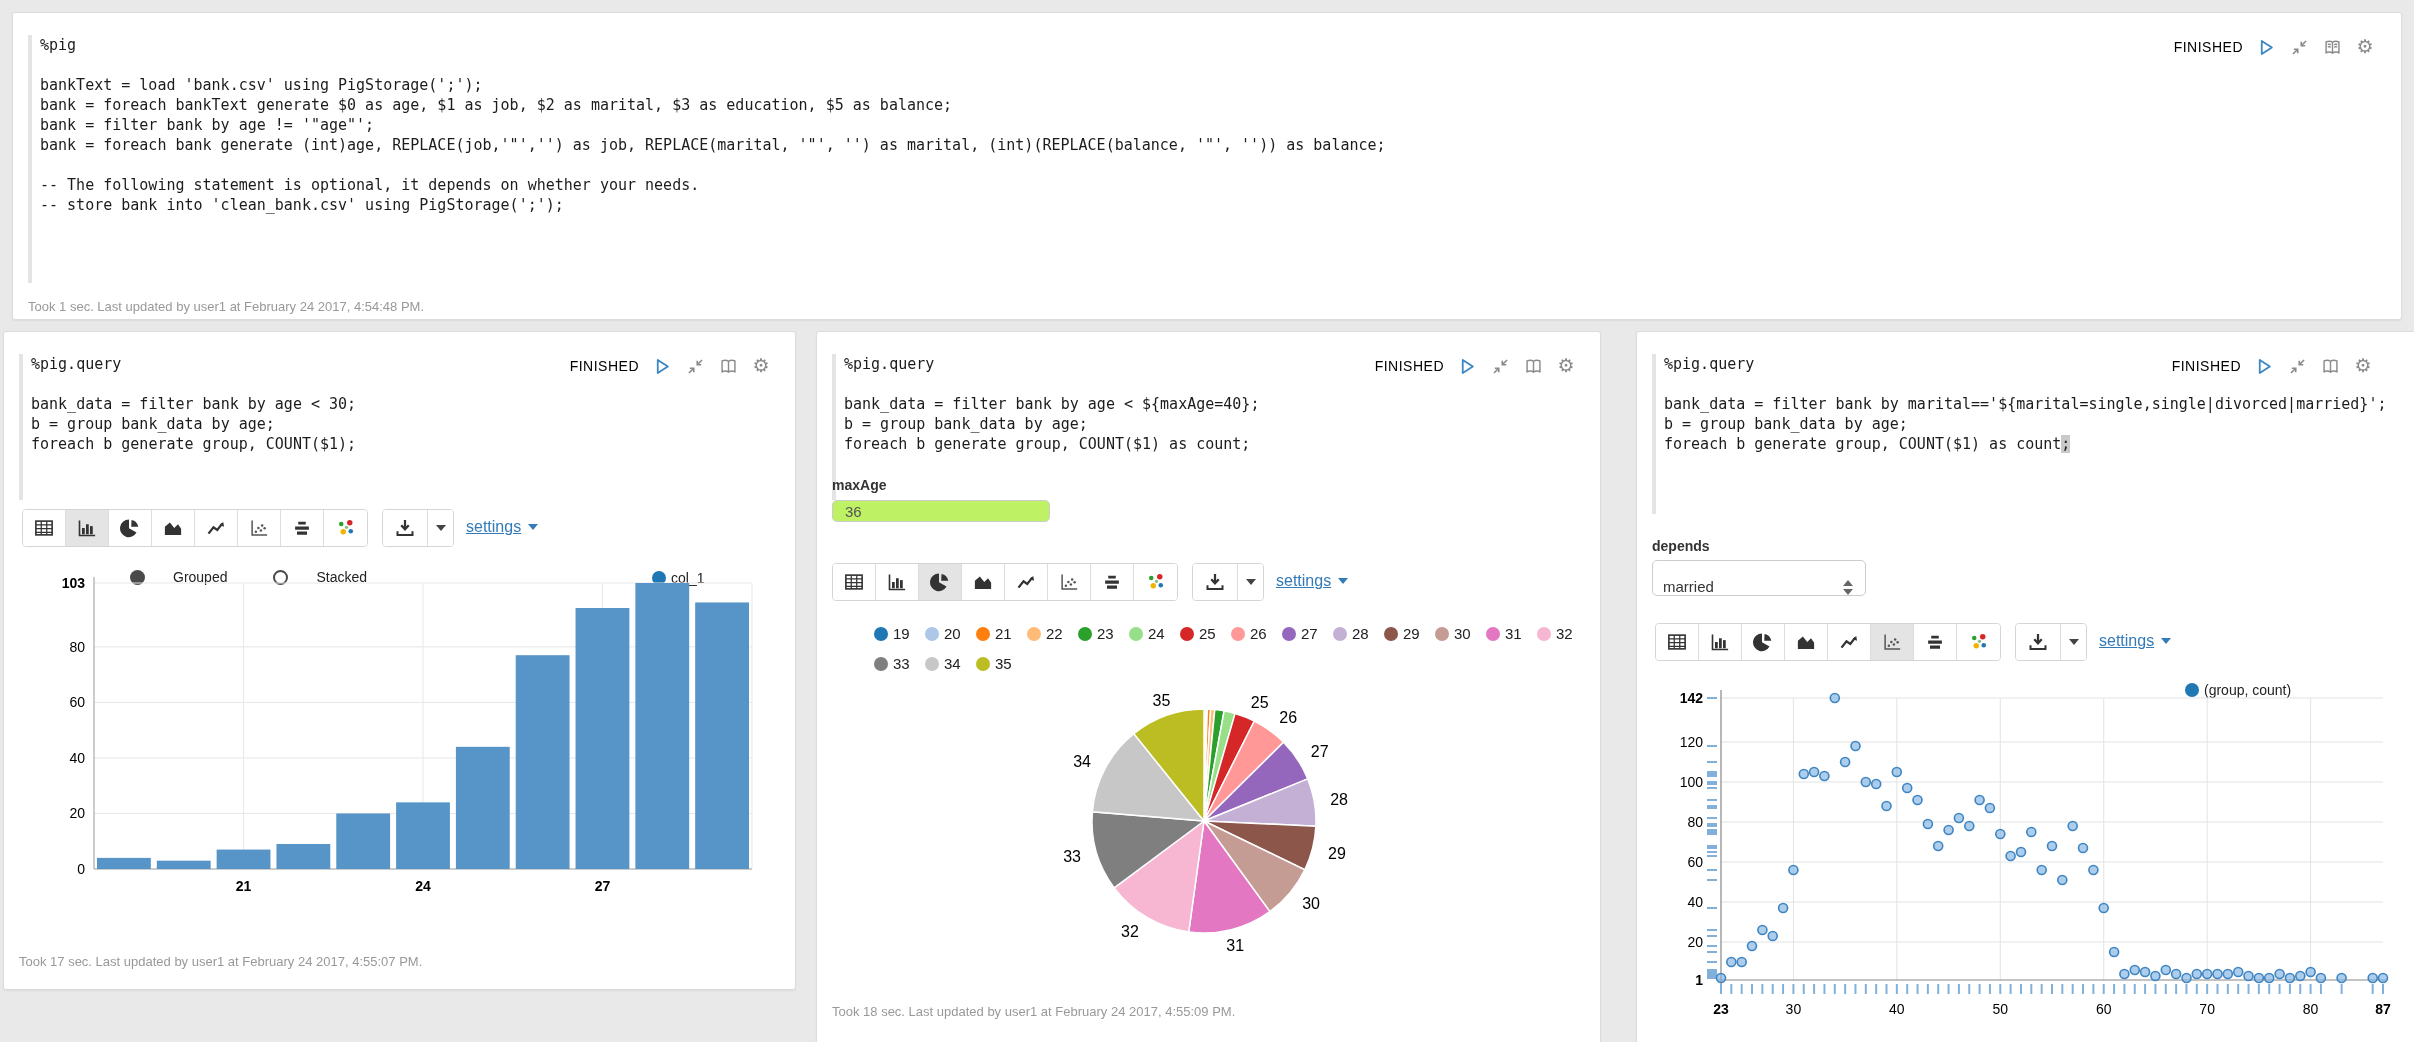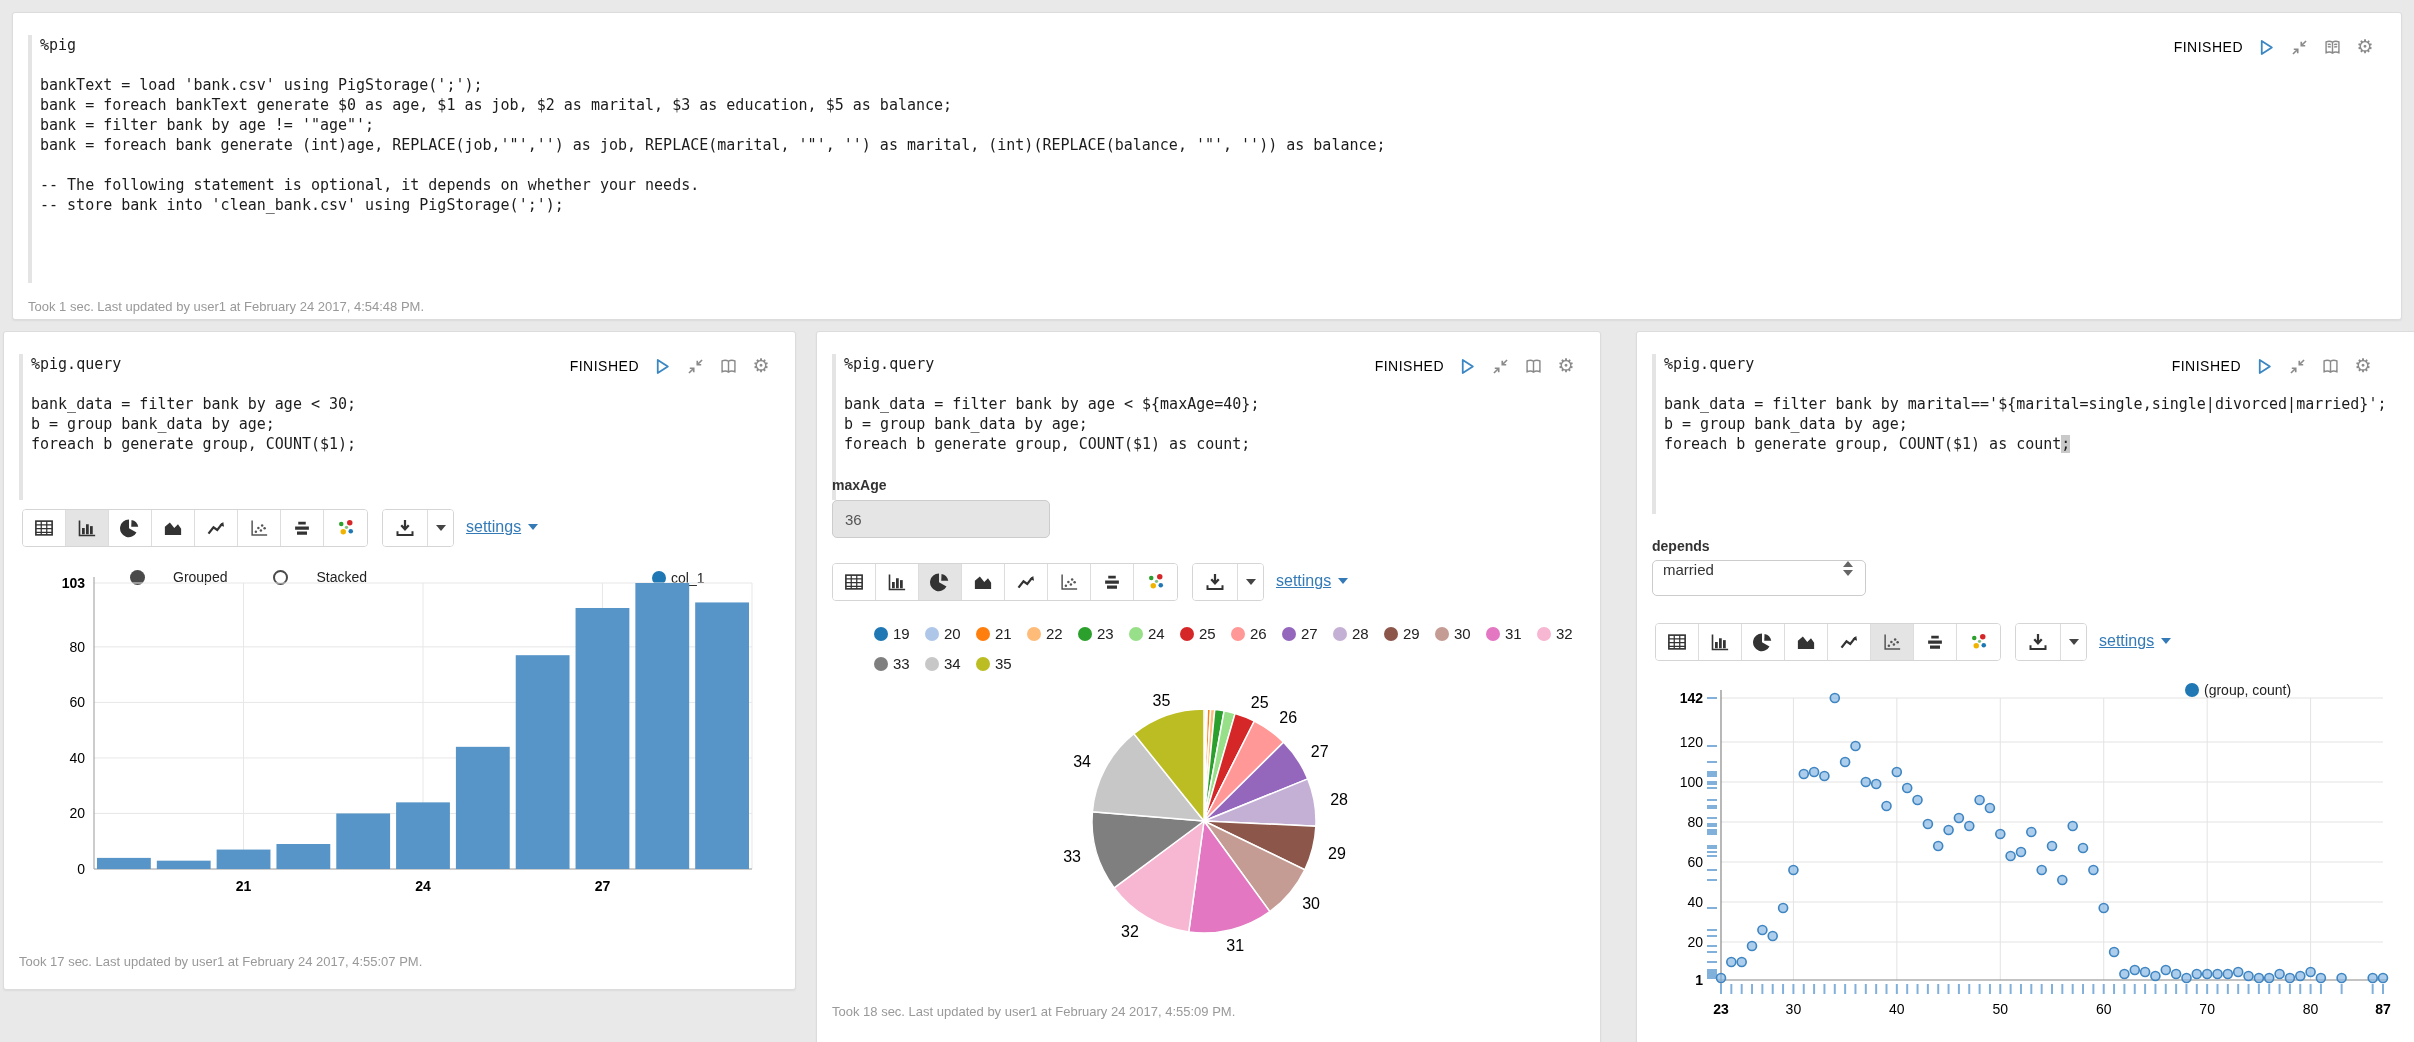--- a/index.html
+++ b/index.html
@@ -11,24 +11,24 @@
   .code{position:absolute;font-family:"DejaVu Sans Mono",monospace;font-size:15px;line-height:20px;
         color:#1c1c1c;white-space:pre;}
   .code .cline{height:20px;}
   .cursoron{background:#c9c9c9;}
   .status{position:absolute;display:flex;align-items:center;gap:13px;}
   .status .st{font-size:14px;color:#000000;letter-spacing:.5px;}
   .ic{display:inline-flex;align-items:center;justify-content:center;width:20px;height:20px;cursor:pointer;}
   .gearglyph{font-size:19px;color:#8a8a8a;line-height:20px;}
   .footer{position:absolute;font-size:13px;color:#999;}
   .formlabel{position:absolute;font-size:14px;font-weight:bold;color:#333;}
-  .textinput{position:absolute;box-sizing:border-box;height:38px;border:1px solid #ccc;border-radius:5px;
-             font-family:"Liberation Sans",sans-serif;font-size:15px;color:#555;padding:0 12px;background:#e5e5e5;}
+  .textinput{position:absolute;box-sizing:border-box;height:22px;border:1px solid #ccc;border-radius:5px;
+             font-family:"Liberation Sans",sans-serif;font-size:15px;color:#555;padding:0 12px;background:#bef264;}
   .select{position:absolute;box-sizing:border-box;height:36px;border:1px solid #ccc;border-radius:5px;
-          background:#fff;display:flex;align-items:flex-start;padding:0 10px;font-size:15px;color:#333;cursor:pointer;}
+          background:#fff;display:flex;align-items:flex-end;padding:0 10px;font-size:15px;color:#333;cursor:pointer;}
   .select .sval{flex:1;}
   .stepper{display:flex;flex-direction:column;gap:3px;align-items:center;padding-right:2px;}
   .tri-up{width:0;height:0;border-left:5px solid transparent;border-right:5px solid transparent;border-bottom:6px solid #666;}
   .tri-dn{width:0;height:0;border-left:5px solid transparent;border-right:5px solid transparent;border-top:6px solid #666;}
   .viztools{position:absolute;display:flex;border:1px solid #d5d5d5;border-radius:4px;background:#fff;overflow:hidden;}
   .vbtn{width:43px;height:36px;display:flex;align-items:center;justify-content:center;background:#fff;
         border:none;border-right:1px solid #ddd;cursor:pointer;padding:0;}
   .vbtn:last-child{border-right:none;}
   .vbtn.sel{background:#e4e4e4;}
   .dlgroup{position:absolute;display:flex;border:1px solid #d5d5d5;border-radius:4px;background:#fff;overflow:hidden;}

